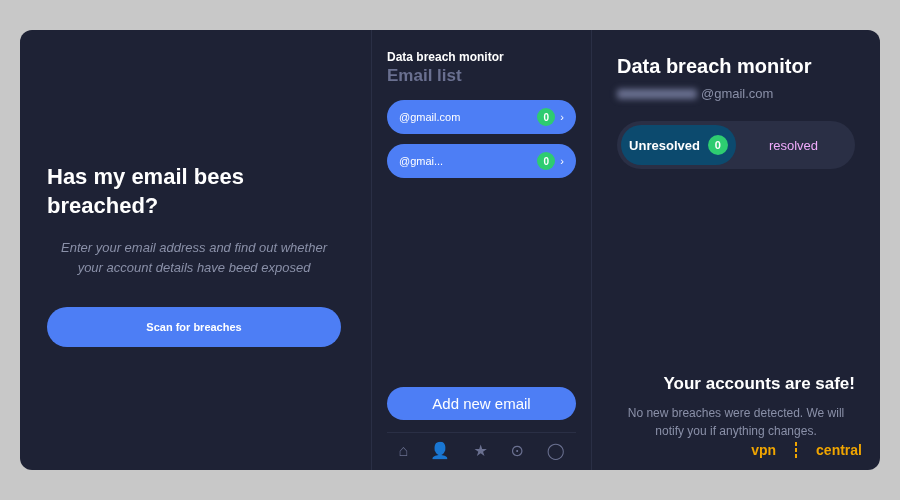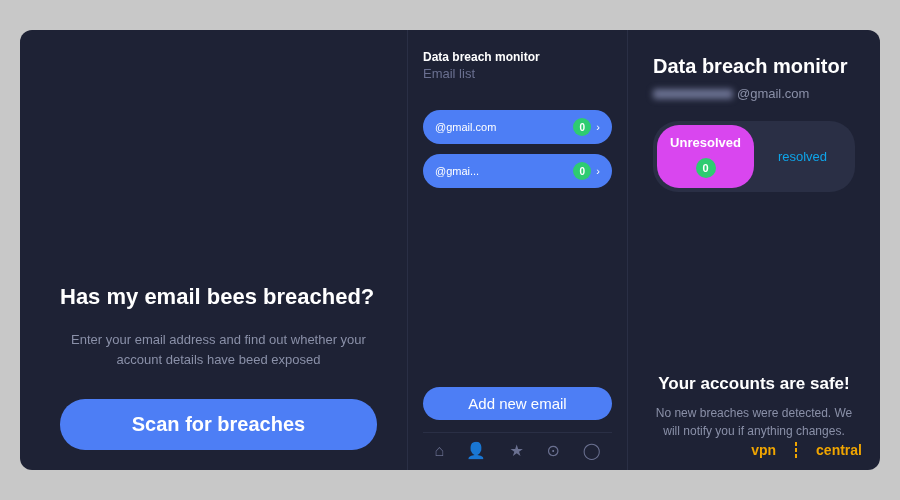--- a/index.html
+++ b/index.html
@@ -17,40 +17,41 @@
       height: 440px;
       background: #1e2235;
       border-radius: 12px;
       display: flex;
       overflow: hidden;
       position: relative;
     }
 
     
     .left-panel {
-      width: 388px;
-      padding: 30px 30px 20px 40px;
+      width: 352px;
+      padding: 30px 30px 20px 27px;
       display: flex;
       flex-direction: column;
-      justify-content: flex-end;
+      justify-content: center;
       border-right: 1px solid #2a2f45;
     }
     .left-panel h1 {
       color: #ffffff;
       font-size: 22px;
       font-weight: 700;
       margin-bottom: 18px;
       line-height: 1.3;
     }
     .left-panel .subtitle {
       color: #8a90a8;
       font-size: 13px;
       text-align: center;
       margin-bottom: 30px;
       line-height: 1.5;
+      font-style: italic;
     }
     .email-input-wrapper {
       background: transparent;
       border: 1.5px solid #4a5070;
       border-radius: 25px;
       padding: 12px 20px;
       margin-bottom: 18px;
     }
     .email-input-wrapper input {
       background: transparent;
@@ -62,21 +63,21 @@
     }
     .email-input-wrapper input::placeholder {
       color: #6a70888;
     }
     .scan-btn {
       background: #4d7ef5;
       color: #ffffff;
       border: none;
       border-radius: 25px;
       padding: 14px;
-      font-size: 20px;
+      font-size: 11px;
       font-weight: 600;
       cursor: pointer;
       width: 100%;
     }
 
     
     .middle-panel {
       width: 220px;
       padding: 20px 15px 10px 15px;
       display: flex;
@@ -84,22 +85,23 @@
       border-right: 1px solid #2a2f45;
     }
     .middle-panel .section-title {
       color: #ffffff;
       font-size: 12px;
       font-weight: 600;
       margin-bottom: 2px;
     }
     .middle-panel .section-subtitle {
       color: #6a7090;
-      font-size: 13px;
-      margin-bottom: 29px;
+      font-size: 17px;
+      margin-bottom: 14px;
+      font-weight: bold;
     }
     .email-list-item {
       background: #4d7ef5;
       border-radius: 20px;
       padding: 8px 12px;
       display: flex;
       align-items: center;
       justify-content: space-between;
       margin-bottom: 10px;
       cursor: pointer;
@@ -202,27 +204,26 @@
       text-align: center;
       font-size: 13px;
       cursor: pointer;
       border-radius: 22px;
       display: flex;
       align-items: center;
       justify-content: center;
       gap: 8px;
     }
     .tab.active {
-      background: #d946ef;
+      background: #0c4a6e;
       color: #ffffff;
       font-weight: 600;
-      flex-direction: column;
     }
     .tab.inactive {
-      color: #0ea5e9;
+      color: #f0abfc;
     }
     .tab .tab-badge {
       background: #2ecc71;
       color: #ffffff;
       border-radius: 50%;
       width: 20px;
       height: 20px;
       display: flex;
       align-items: center;
       justify-content: center;
@@ -232,20 +233,21 @@
     .safe-message {
       text-align: center;
       margin-top: auto;
       padding-bottom: 10px;
     }
     .safe-message h2 {
       color: #ffffff;
       font-size: 17px;
       font-weight: 700;
       margin-bottom: 10px;
+      text-align: right;
     }
     .safe-message p {
       color: #8a90a8;
       font-size: 12px;
       line-height: 1.5;
     }
 
     
     .watermark {
       position: absolute;

